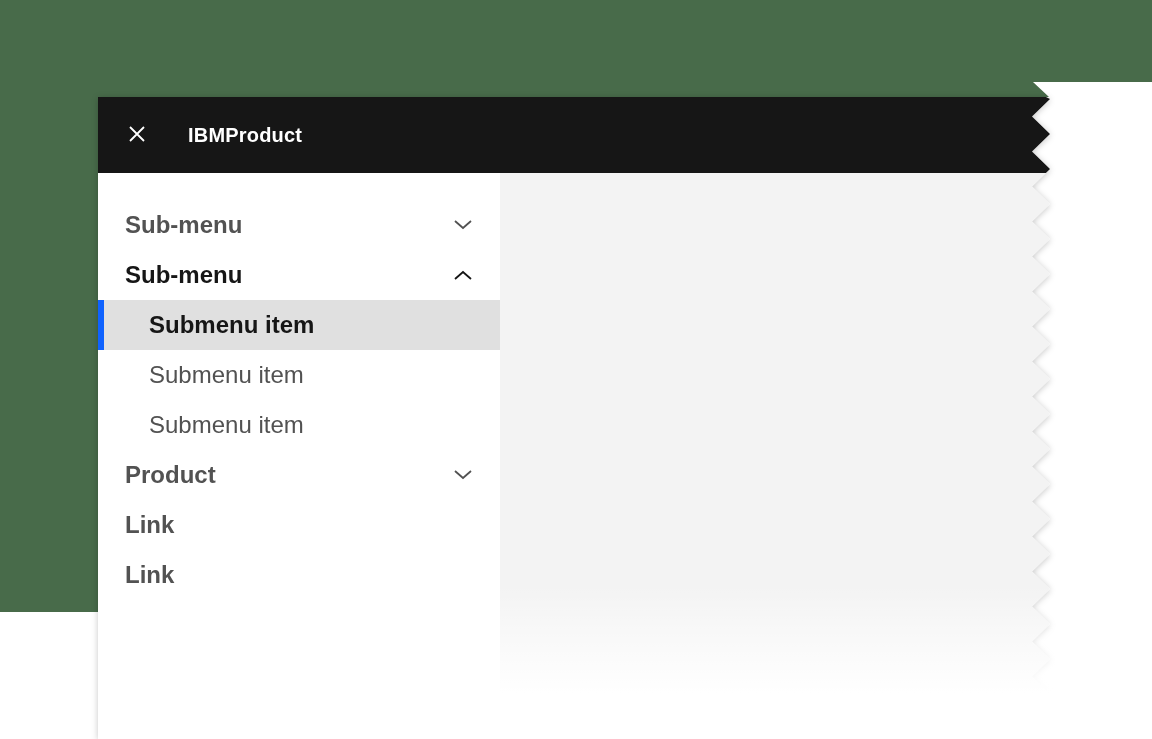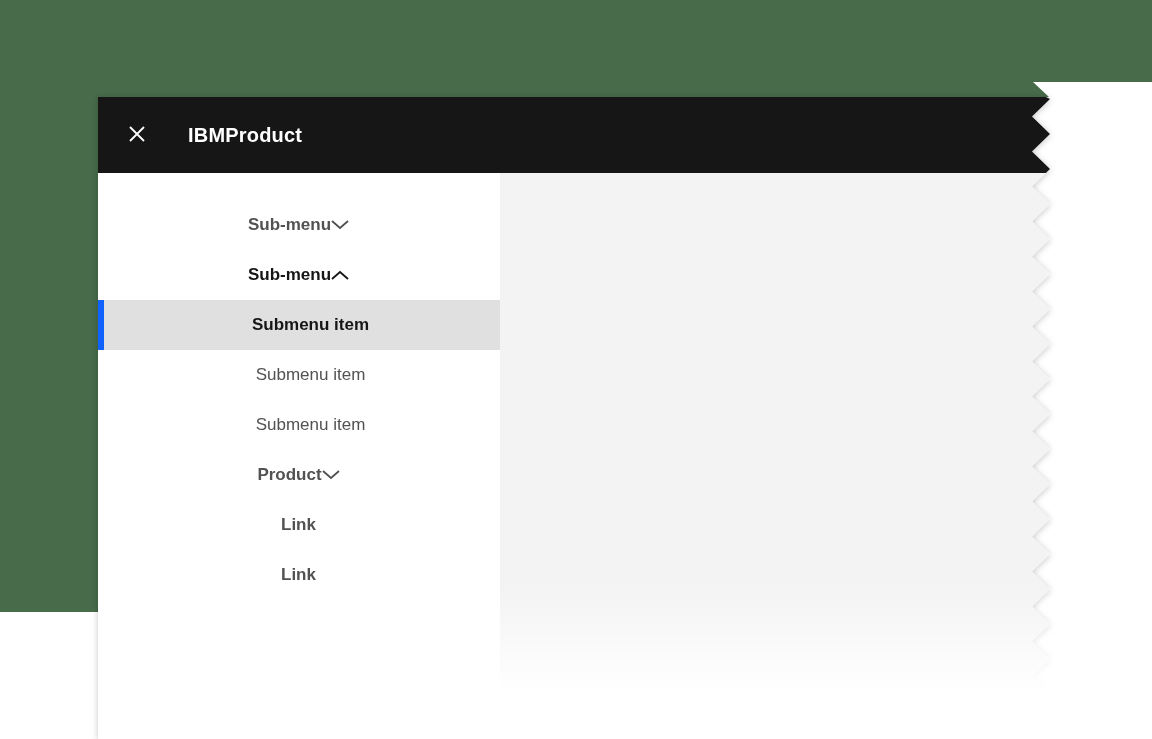--- a/index.html
+++ b/index.html
@@ -32,23 +32,23 @@
   }
   .brand{margin-left:42px;color:#ffffff;font-size:20px;letter-spacing:0.2px;white-space:nowrap;}
   .brand .prefix{font-weight:700;}
   .brand .name{font-weight:700;}
   
   .sheet-body{display:flex;height:566px;}
   .sidenav{width:402px;background:#ffffff;box-sizing:border-box;padding-top:27px;flex:0 0 auto;}
   .content{flex:1;background:#f3f3f3;}
   
   .nav-item{
-    height:50px;display:flex;align-items:center;justify-content:center;
+    height:50px;display:flex;align-items:center;justify-content:space-between;
     padding:0 28px 0 27px;box-sizing:border-box;
-    font-size:17px;font-weight:700;color:#525252;cursor:pointer;
+    font-size:24px;font-weight:700;color:#525252;cursor:pointer;
   }
   .nav-item.expanded{color:#161616;}
   .nav-item.sub{padding-left:51px;font-weight:400;}
   .nav-item.selected{
     background:#e0e0e0;color:#161616;font-weight:700;
     border-left:6px solid #0f62fe;padding-left:45px;
   }
   .chev{display:flex;align-items:center;flex:0 0 auto;}
   .chev svg{display:block;}
   

